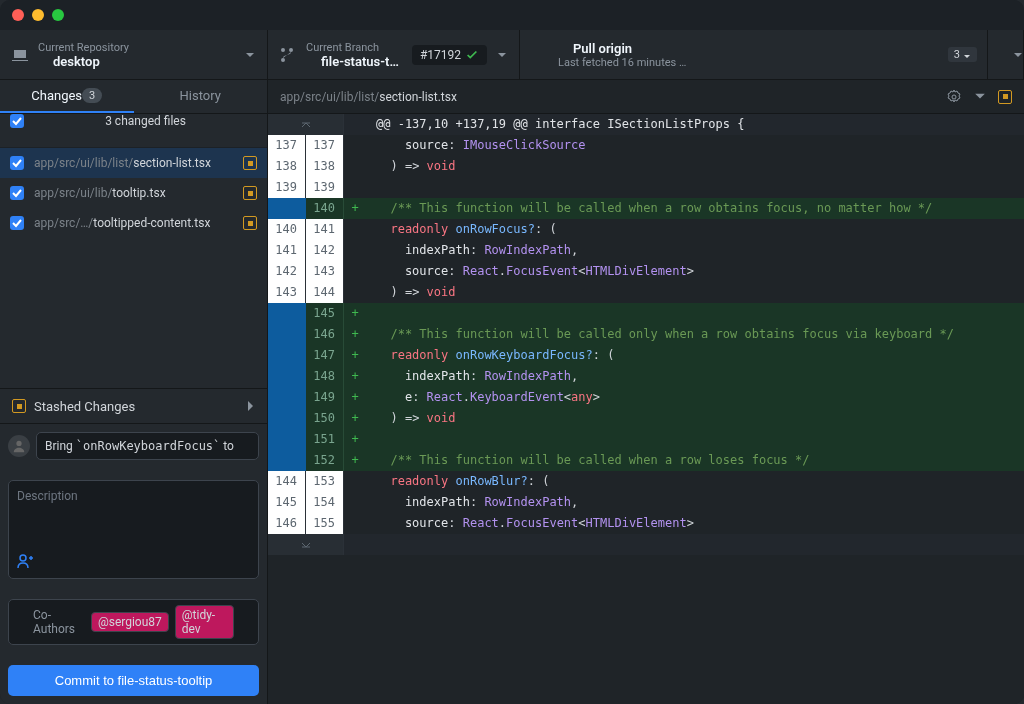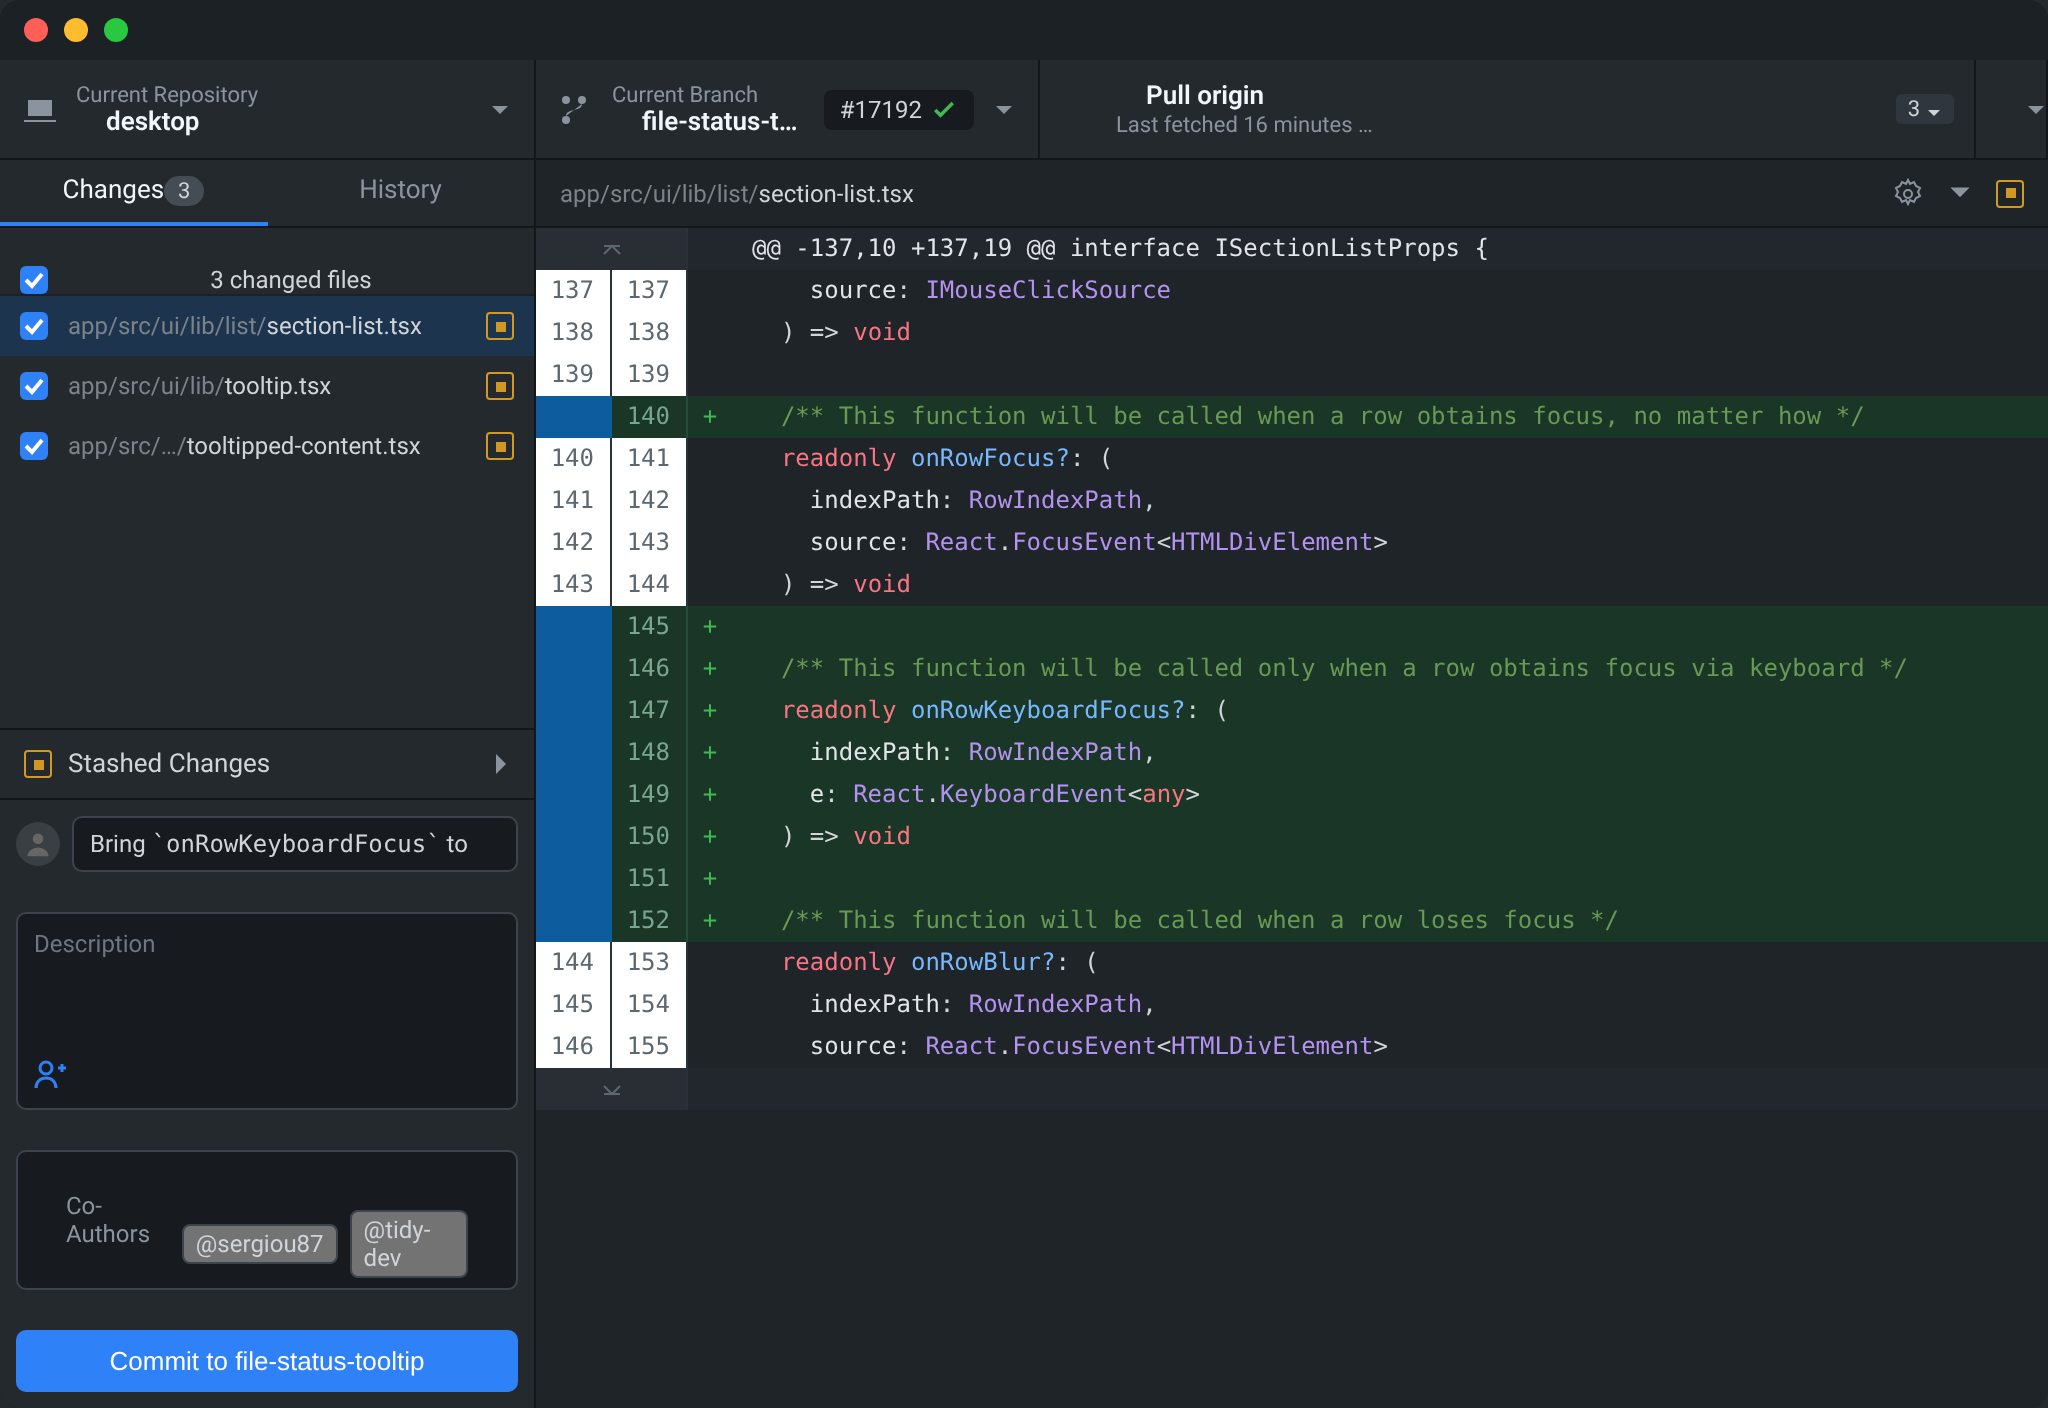--- a/index.html
+++ b/index.html
@@ -38,21 +38,21 @@
 .count-badge { background: #30363d; color: #d1d5da; border-radius: 3px; padding: 1px 6px; font-size: 11px; display: inline-flex; align-items: center; gap: 3px; }
 .tb-section .extra { border-left: 1px solid #141719; width: 36px; height: 100%; display: flex; align-items: center; justify-content: center; margin-right: -12px; }
 
 .main { display: flex; flex: 1; min-height: 0; }
 .sidebar { width: 268px; background: #24292e; display: flex; flex-direction: column; border-right: 1px solid #141719; }
 .tabs { display: flex; border-bottom: 1px solid #141719; height: 34px; }
 .tab { flex: 1; display: flex; justify-content: center; align-items: center; gap: 0; font-size: 13px; color: #8b949e; cursor: pointer; border-bottom: 2px solid transparent; }
 .tab.active { color: #f0f6fc; border-bottom: 2px solid #2f81f7; }
 .tab .count { background: #444c54; color: #d1d5da; border-radius: 9px; font-size: 11px; padding: 1px 7px; }
 
-.files-header { display: flex; align-items: flex-end; height: 34px; padding: 0 10px; font-size: 12px; color: #d1d5da; border-bottom: 1px solid #1c2126;}
+.files-header { display: flex; align-items: flex-start; height: 34px; padding: 0 10px; font-size: 12px; color: #d1d5da; border-bottom: 1px solid #1c2126;}
 .checkbox { width: 14px; height: 14px; background: #2f81f7; border-radius: 3px; display: flex; align-items: center; justify-content: center; margin-right: 10px; flex-shrink: 0; }
 .checkbox svg { width: 10px; height: 10px; fill: white; }
 .files-header span.label { flex: 1; text-align: center; }
 .file-row { display: flex; align-items: center; height: 30px; padding: 0 10px; font-size: 12px; color: #d1d5da; cursor: pointer; }
 .file-row.selected { background: #0366d633; }
 .file-row .path { flex: 1; overflow: hidden; white-space: nowrap; text-overflow: ellipsis; }
 .file-row .path .dim { color: #7b8289; }
 .status-icon { width: 14px; height: 14px; border: 1.5px solid #d29922; border-radius: 2px; display: flex; align-items: center; justify-content: center; flex-shrink: 0; margin-left: 6px;}
 .status-icon .sqdot { width: 5px; height: 5px; background: #d29922; }
 
@@ -66,21 +66,21 @@
 .avatar { width: 22px; height: 22px; border-radius: 50%; background: #3a3f44; flex-shrink: 0; display: flex; align-items: center; justify-content: center;}
 .avatar svg { width: 14px; height: 14px; fill: #666; }
 .summary-input { flex: 1; background: #171b1f; border: 1px solid #3d444d; border-radius: 5px; padding: 6px 8px; color: #d1d5da; font-size: 12px; font-family: inherit; white-space: nowrap; overflow: hidden; text-overflow: ellipsis;}
 .summary-input .code { font-family: ui-monospace, monospace; }
 .desc-box { background: #171b1f; border: 1px solid #3d444d; border-radius: 5px; display: flex; flex-direction: column; justify-content: space-between; }
 .desc-input { padding: 8px; color: #6e7681; font-size: 12px; height: 72px; }
 .add-co { padding: 0 8px 6px 8px; }
 .add-co svg { width: 16px; height: 16px; fill: #2f81f7; }
 .coauthors-row { background: #171b1f; border: 1px solid #3d444d; border-radius: 5px; padding: 5px 24px; display: flex; align-items: center; gap: 6px; font-size: 12px; }
 .coauthors-row .lbl { color: #8b949e; }
-.handle { background: #737373; border: 1px solid #3d444d; border-radius: 4px; padding: 2px 6px; color: #d1d5da; font-size: 12px; margin-top: 24px;}
+.handle { background: #be185d; border: 1px solid #3d444d; border-radius: 4px; padding: 2px 6px; color: #d1d5da; font-size: 12px;}
 .commit-btn { background: #2f81f7; color: #fff; border: none; border-radius: 5px; padding: 8px; font-size: 13px; text-align: center; cursor: pointer; }
 .commit-btn .bold { font-weight: 400; }
 
 .content { flex: 1; display: flex; flex-direction: column; background: #1f2428; }
 .file-header { height: 34px; display: flex; align-items: center; padding: 0 12px; font-size: 12px; border-bottom: 1px solid #141719; }
 .file-header .path .dim { color: #7b8289; }
 .file-header-icons { margin-left: auto; display: flex; gap: 10px; align-items: center;}
 .file-header-icons svg { width: 16px; height: 16px; fill: #8b949e; cursor: pointer;}
 .box-icon { width: 14px; height: 14px; border: 1.5px solid #d29922; border-radius: 2px; display: flex; align-items: center; justify-content: center;}
 .box-icon .sqdot { width: 5px; height: 5px; background: #d29922; }

